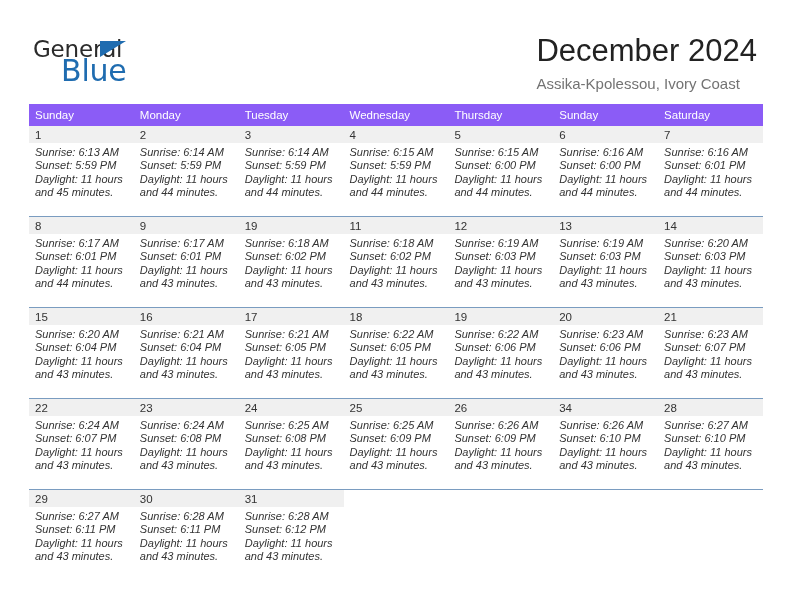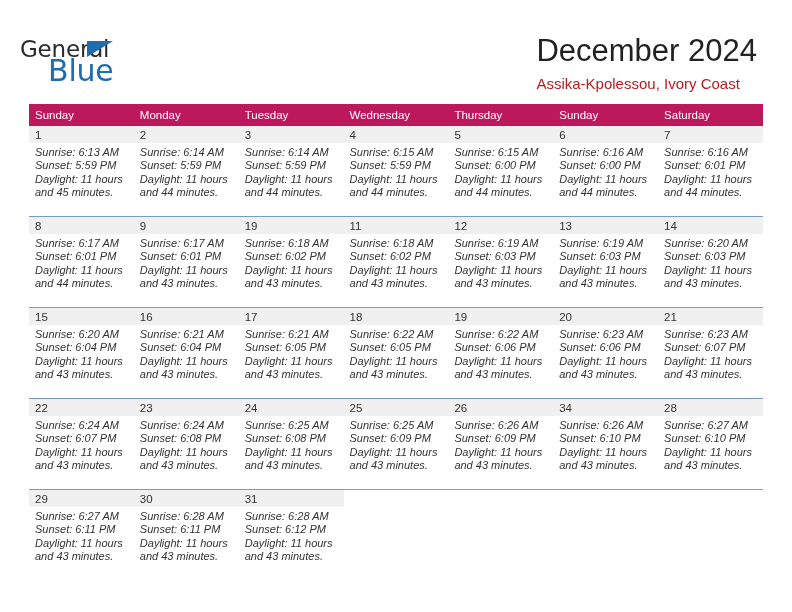--- a/index.html
+++ b/index.html
@@ -26,21 +26,21 @@
   .header {
     position: absolute;
     left: 0;
     top: 0;
     width: 792px;
     height: 98px;
   }
 
   .logo {
     position: absolute;
-    left: 20px;
+    left: 33px;
     top: 36px;
     width: 130px;
     height: 48px;
   }
   .logo-general {
     position: absolute;
     left: 0;
     top: 0;
     font-size: 23px;
     letter-spacing: -0.2px;
@@ -78,36 +78,36 @@
     font-size: 31px;
     font-weight: normal;
     color: #222222;
     line-height: 38px;
     white-space: nowrap;
   }
   .cal-subtitle {
     margin-top: 5px;
     font-size: 15px;
     font-weight: normal;
-    color: #b91c1c;
+    color: #737373;
     line-height: 18px;
     white-space: nowrap;
   }
 
   
   .calendar {
     position: absolute;
     left: 29px;
     top: 104px;
     width: 734px;
     border-collapse: collapse;
     table-layout: fixed;
   }
   .calendar th {
-    background: #be185d;
+    background: #8b5cf6;
     color: #ffffff;
     font-size: 11.5px;
     font-weight: normal;
     text-align: left;
     padding: 5px 0 5px 6px;
     height: 19px;
     box-sizing: border-box;
     border: none;
   }
   .calendar col {

